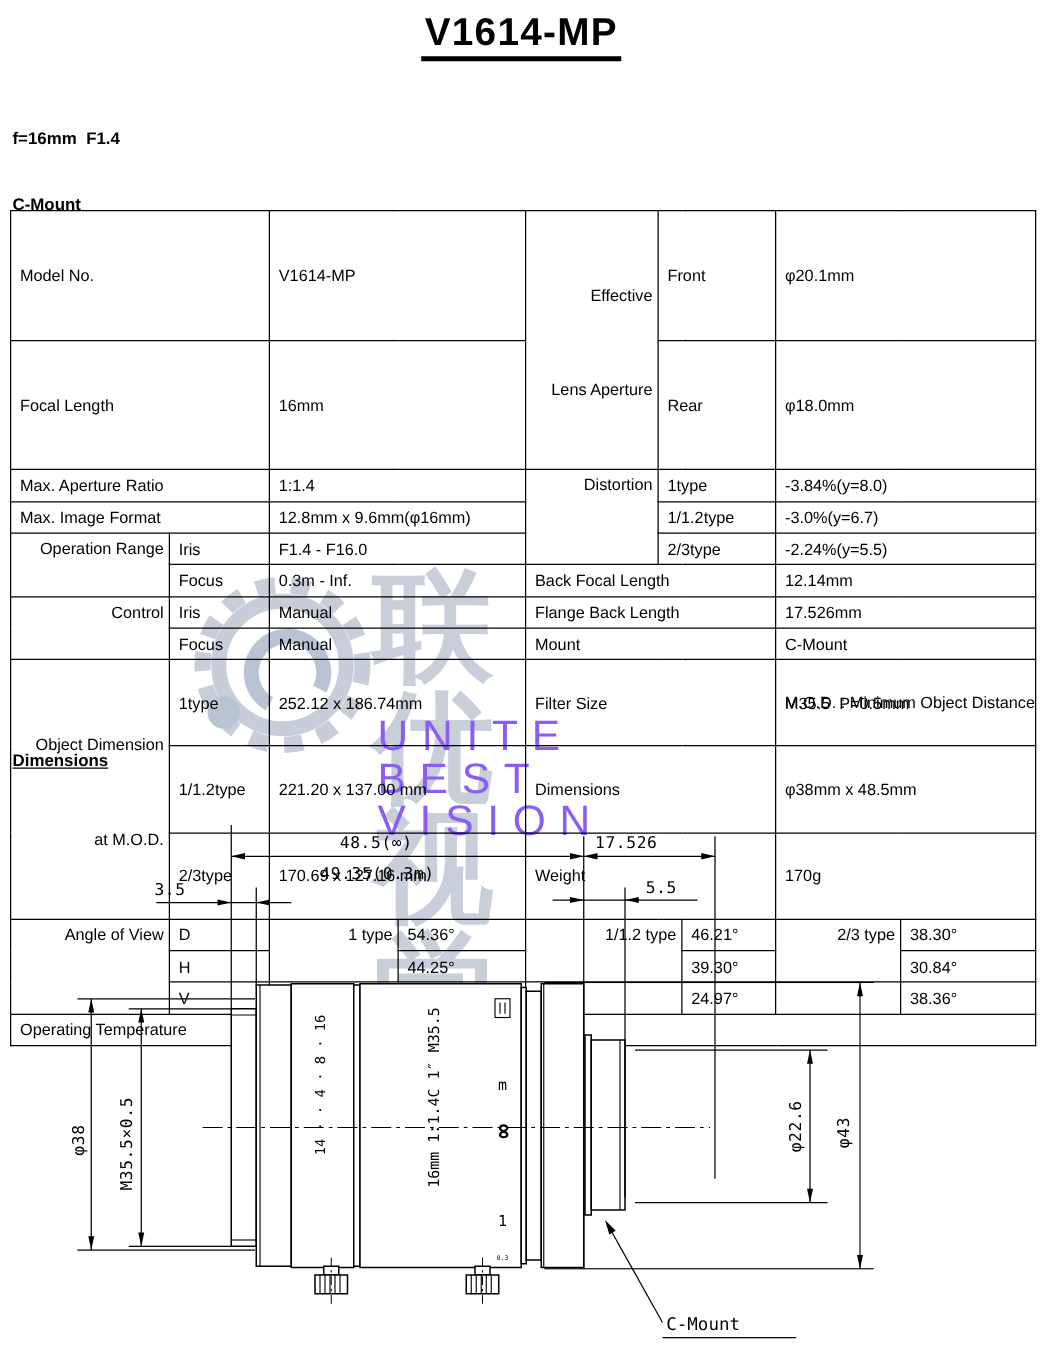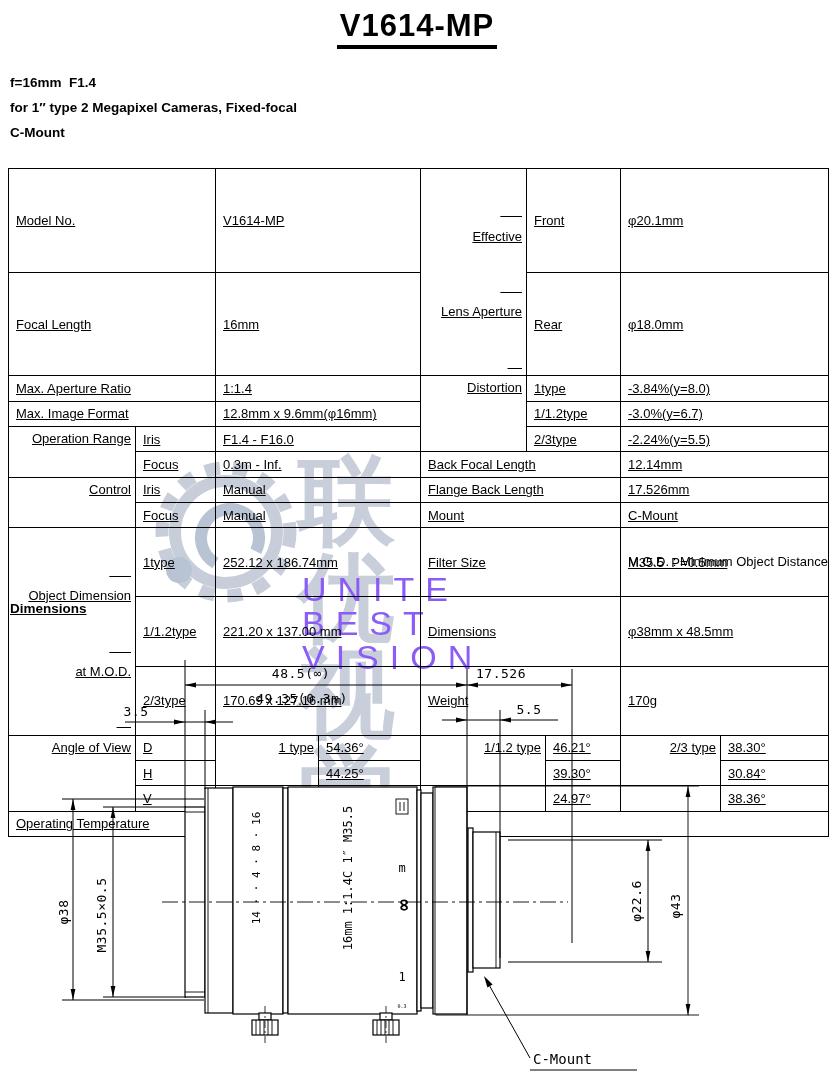--- a/index.html
+++ b/index.html
@@ -1,38 +1,38 @@
 <!DOCTYPE html>
 <html><head>
 <meta charset="utf-8">
 <style>
   html,body{margin:0;padding:0;}
   body{
     width:834px;height:1078px;position:relative;background:#ffffff;
     font-family:"Liberation Sans","DejaVu Sans",sans-serif;color:#000;
     overflow:hidden;
   }
-  .pre{white-space:pre;}
+  .pre{white-space:pre;margin-top:28px;}
   
   .title-wrap{position:absolute;left:0;right:0;top:8px;text-align:center;z-index:2;}
   .title{display:inline-block;font-size:31px;font-weight:bold;letter-spacing:1px;
          border-bottom:4px solid #000;padding:0 3px 1px 3px;}
   
   .subtitle{position:absolute;left:10px;top:70px;z-index:2;}
   .subtitle div{font-size:13.5px;font-weight:bold;line-height:25px;}
   
   .watermark{position:absolute;left:0;top:0;z-index:0;user-select:none;}
   .wm-logo{position:absolute;left:138px;top:448px;}
   .wm-cn{position:absolute;left:298px;top:452px;font-size:97px;font-weight:bold;
          letter-spacing:5px;color:#c8cfda;font-family:"DejaVu Sans",sans-serif;line-height:1;}
   .wm-en{position:absolute;left:302px;top:572px;font-size:34px;font-weight:500;
          letter-spacing:11px;color:#8b5cf6;line-height:1;}
   
   .spec{position:absolute;left:8px;top:168px;z-index:1;border-collapse:collapse;
-        table-layout:fixed;width:820px;height:380px;text-decoration:underline;}
+        table-layout:fixed;width:820px;height:380px;}
   .spec td{border:1.5px solid #000;font-size:13px;padding:0 4px 0 7px;
            overflow:hidden;white-space:pre;background:transparent;}
   .spec tr{height:25.33px;}
   .spec td.vt{vertical-align:top;padding-top:4px;text-align:right;}
   .spec td.lh{line-height:25.3px;}
   
   .mod-note{position:absolute;right:6px;top:554px;font-size:13px;z-index:1;margin-left:26px;}
   .dim-heading{position:absolute;left:10px;top:601px;font-size:13.5px;font-weight:bold;
                text-decoration:underline;z-index:1;}
   
@@ -58,21 +58,20 @@
   <div class="wm-cn">联优视觉</div>
   <div class="wm-en">UNITE BEST VISION</div>
 </div>
 
 <div class="title-wrap">
   <span class="title">V1614-MP</span>
 </div>
 
 <div class="subtitle">
   <div class="pre">f=16mm  F1.4</div>
-  <div class="pre">for 1″ type 2 Megapixel Cameras, Fixed-focal</div>
   <div class="pre">C-Mount</div>
 </div>
 
 <table class="spec">
   <colgroup>
     <col style="width:127px">
       <col style="width:80px">
       <col style="width:103px">
     <col style="width:102px">
       <col style="width:106px">

